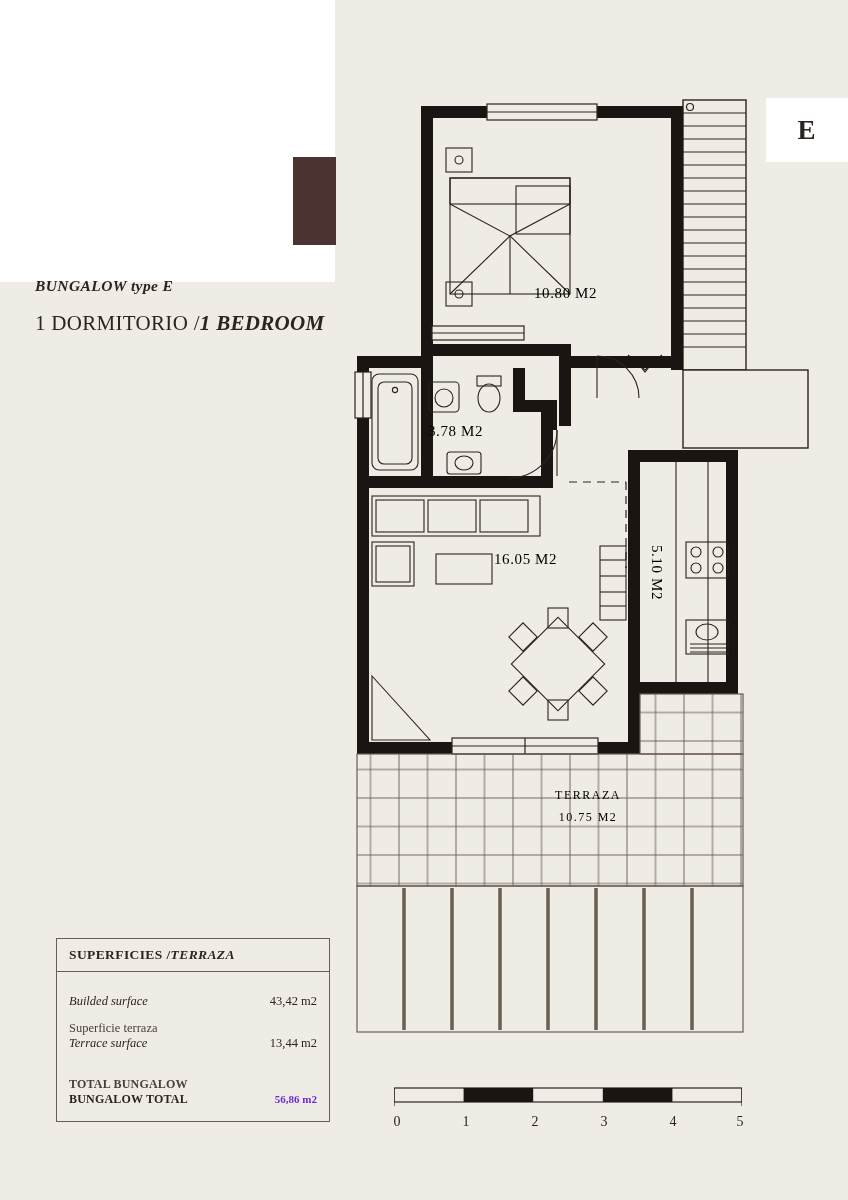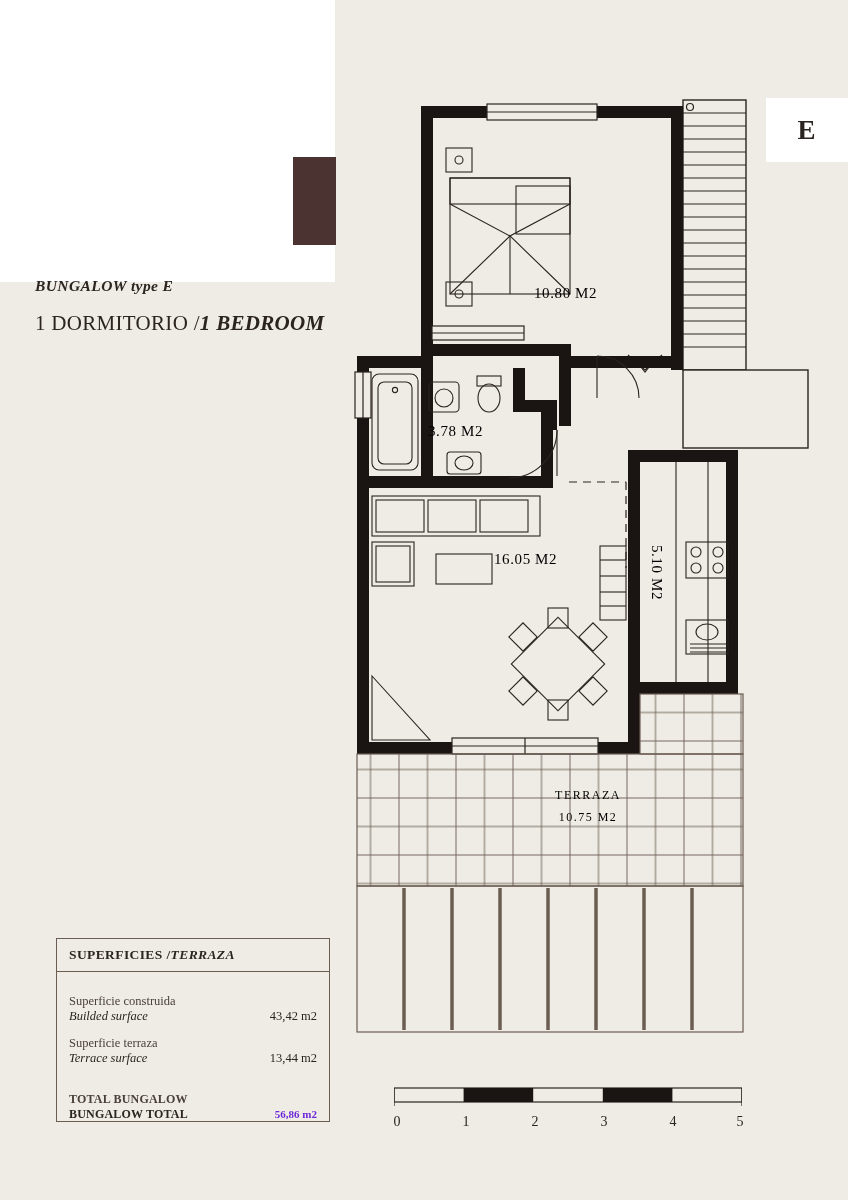--- a/index.html
+++ b/index.html
@@ -326,23 +326,20 @@
   <div class="terr-label" style="left:478px;top:788px;width:220px;">TERRAZA</div>
   <div class="terr-label" style="left:478px;top:810px;width:220px;">10.75 M2</div>
 
   <div class="surfaces">
     <div class="hdr">
       <span>SUPERFICIES / </span>
         <i>TERRAZA</i>
     </div>
     <div class="surf-rows">
       <div class="surf-group">
-        <div class="surf-line">
-          <span class="surf-l1">Superficie construida</span>
-        </div>
         <div class="surf-line">
           <span class="surf-l2">Builded surface</span>
           <span class="surf-val">43,42 m2</span>
         </div>
       </div>
       <div class="surf-group">
         <div class="surf-line">
           <span class="surf-l1">Superficie terraza</span>
         </div>
         <div class="surf-line">

